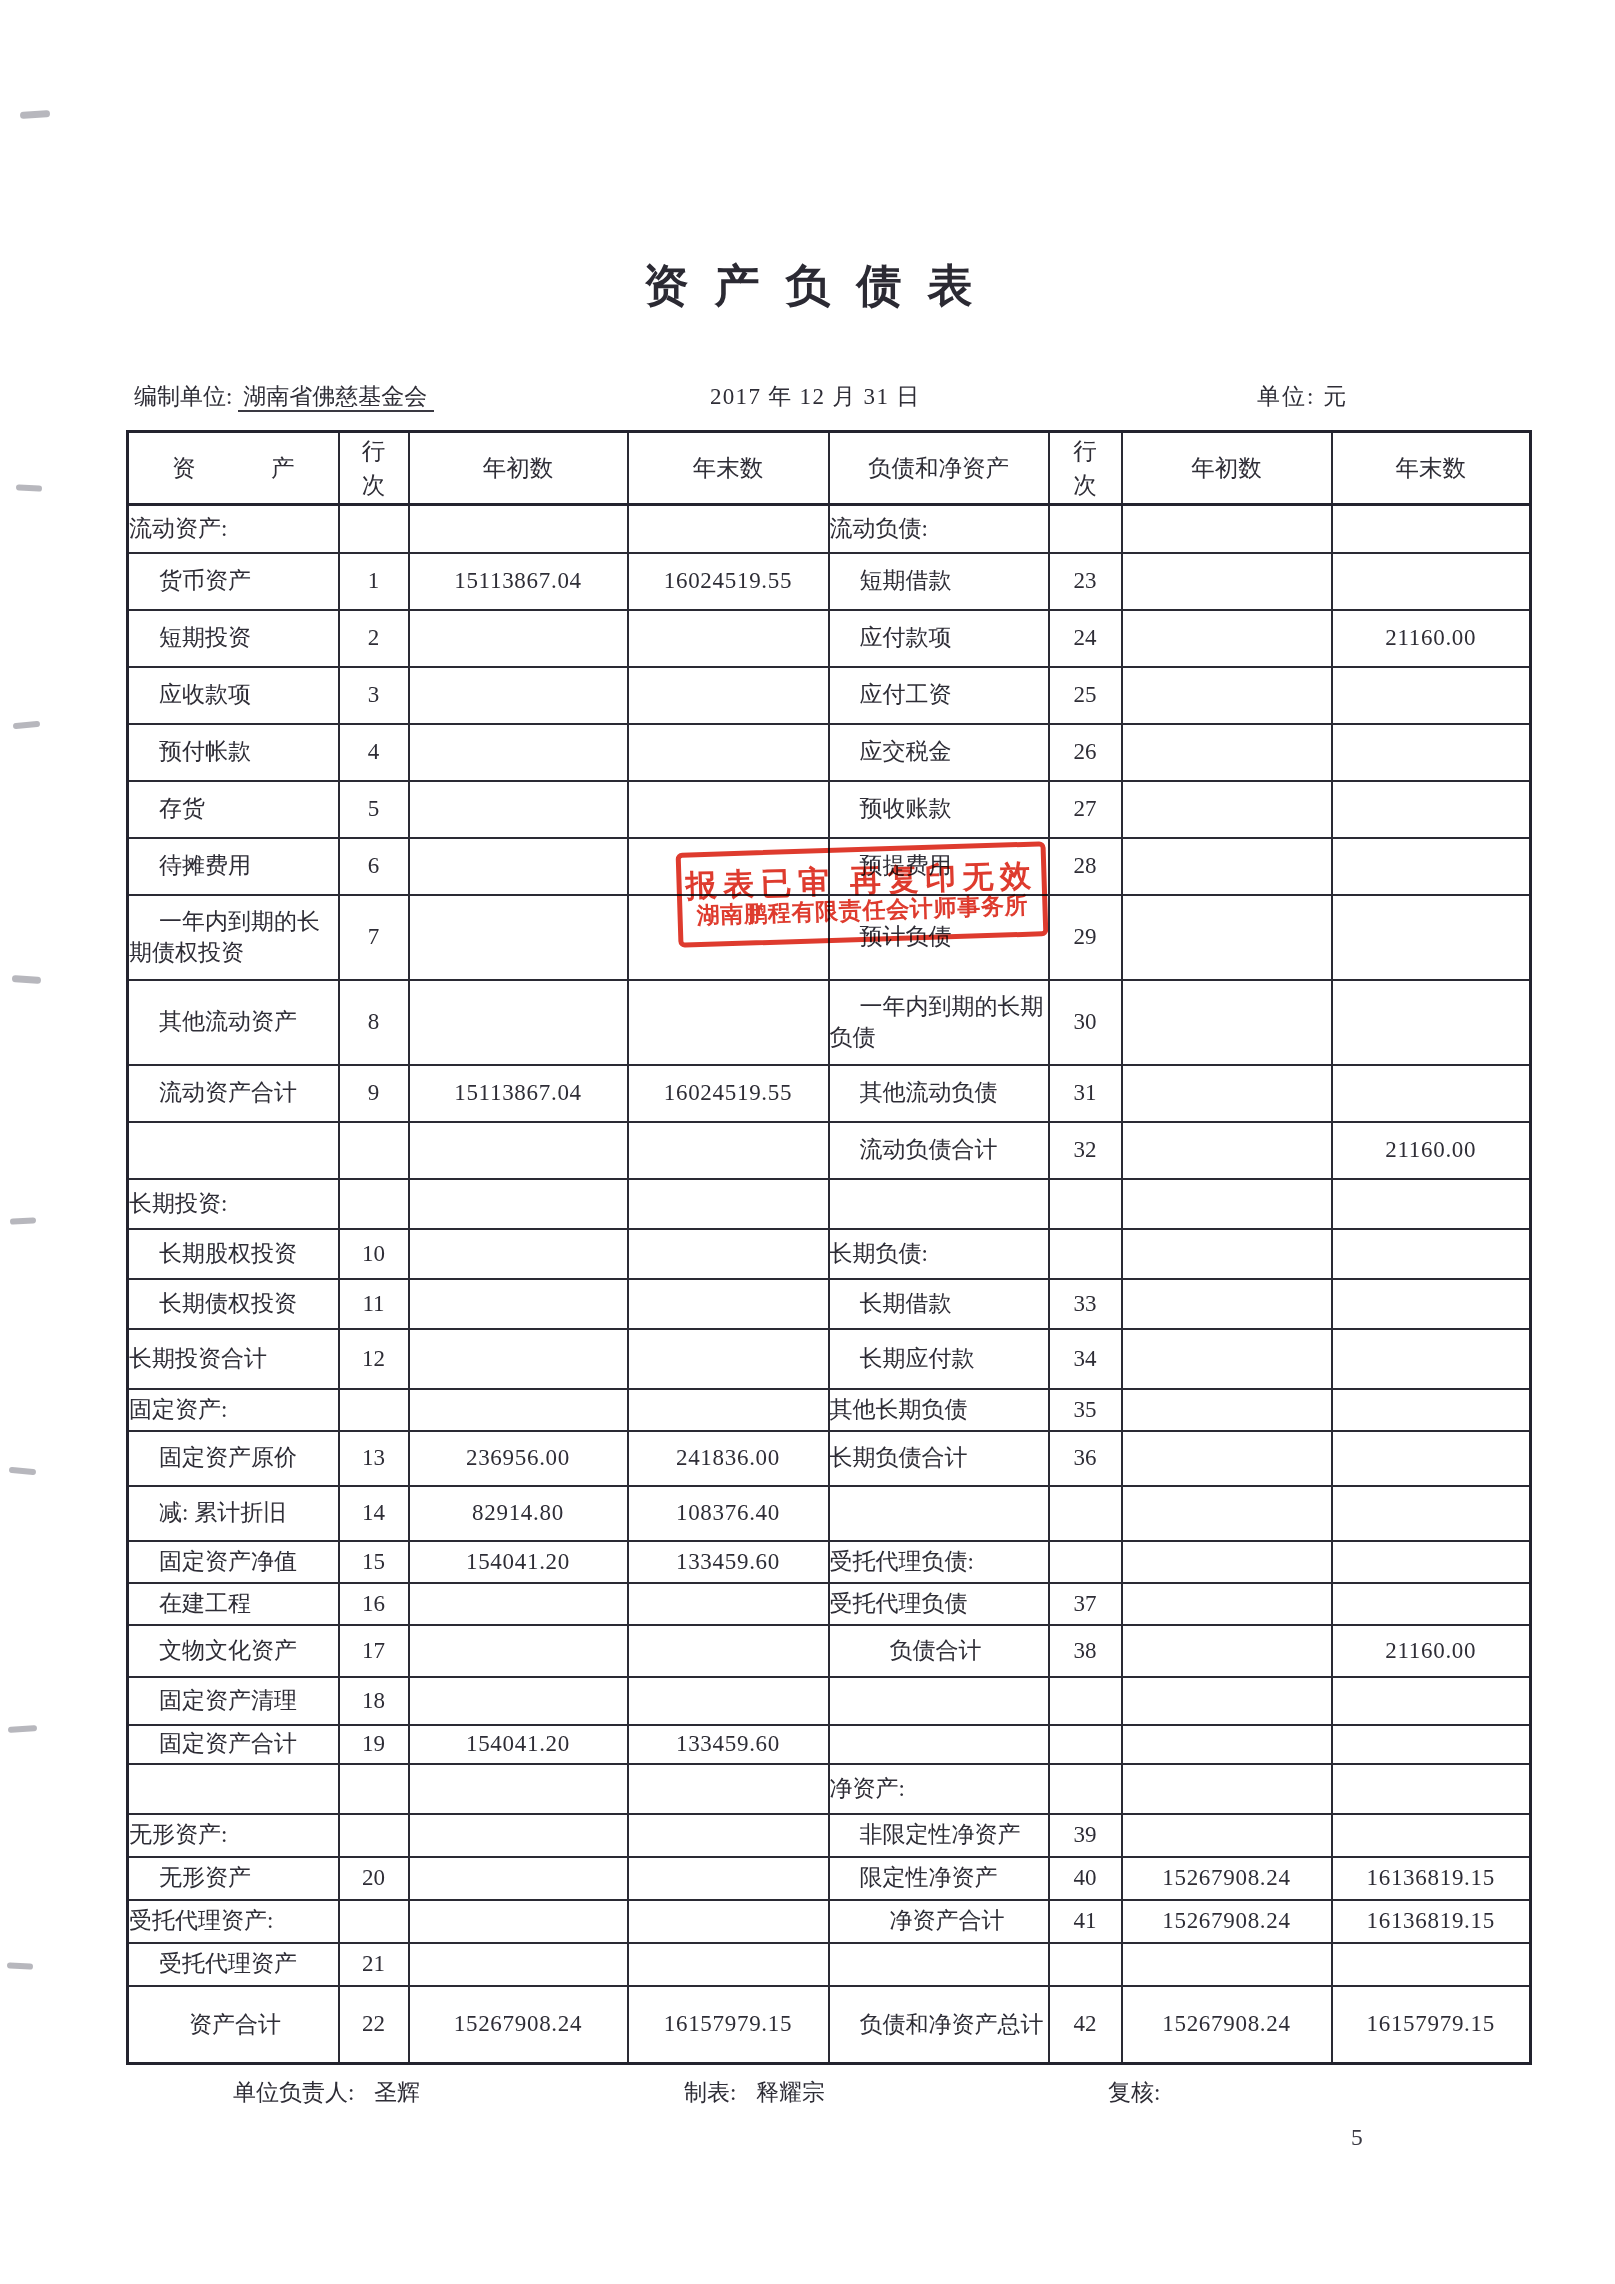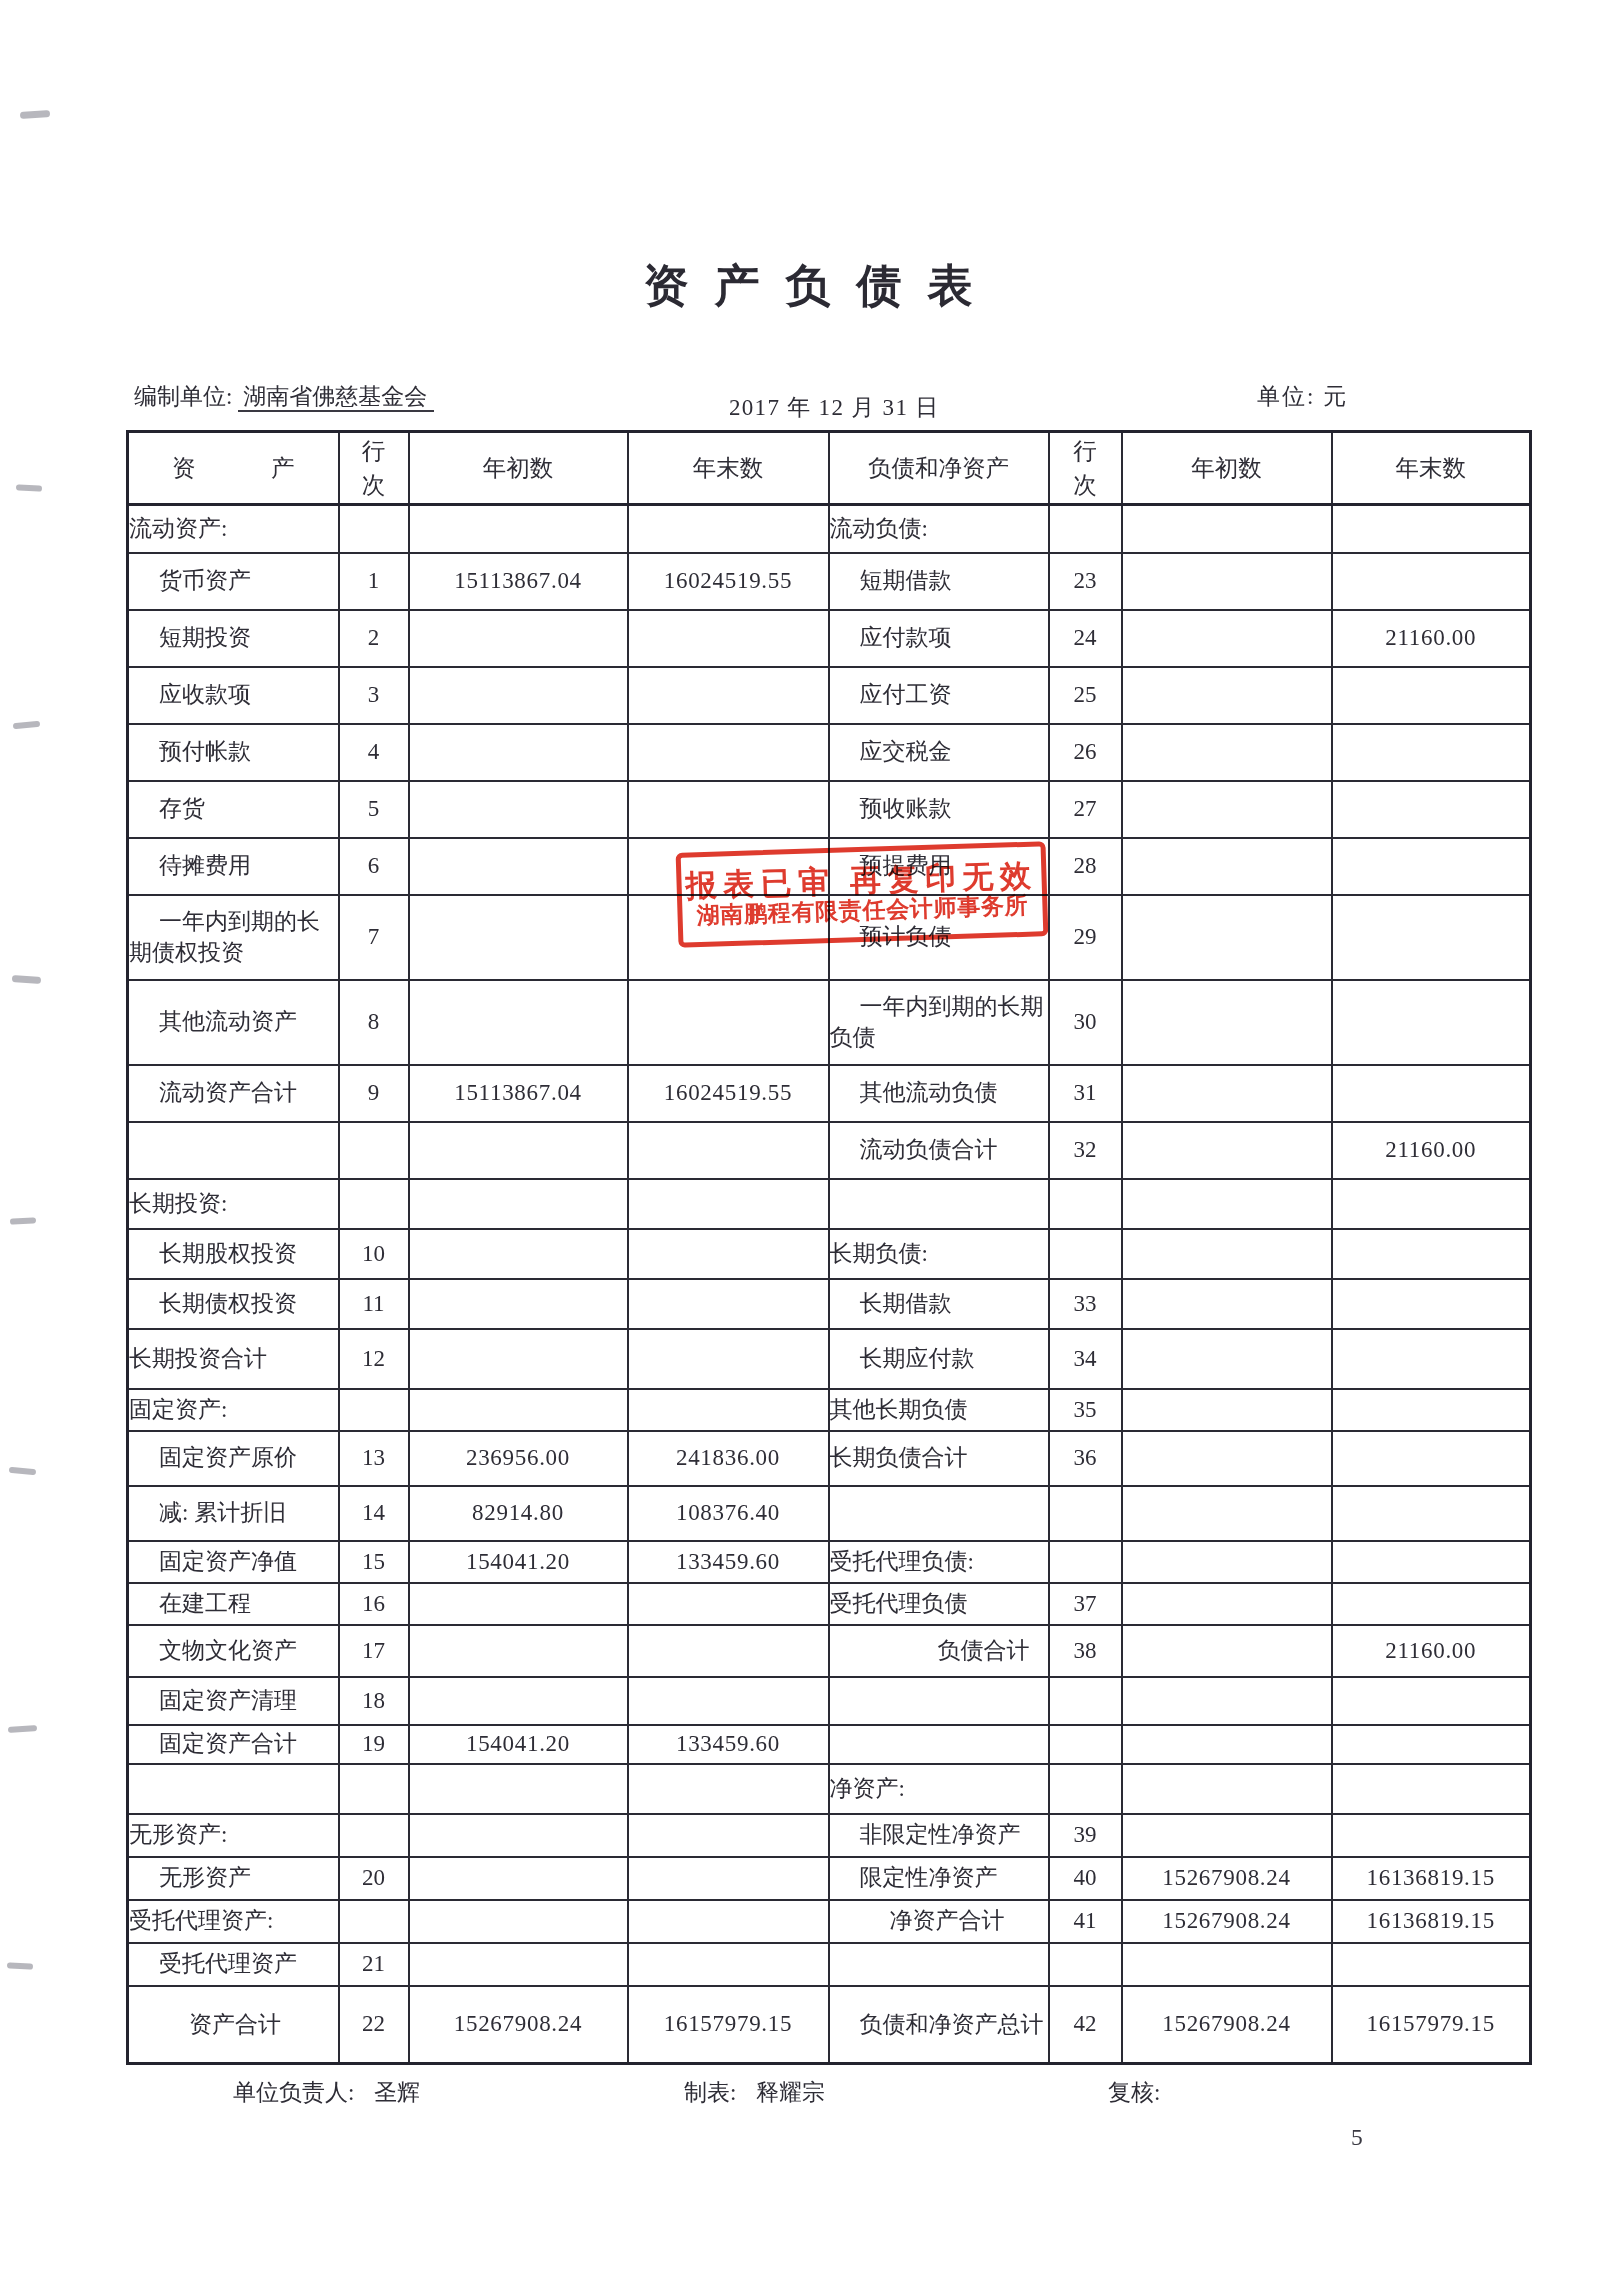--- a/index.html
+++ b/index.html
@@ -15,21 +15,21 @@
     position:absolute;top:256px;left:0;width:100%;
     text-align:center;
     font-size:45px;font-weight:600;
     letter-spacing:26px;padding-left:26px;
     box-sizing:border-box;
     color:#2b2a33;
   }
   .info-line{position:absolute;top:381px;left:0;width:100%;height:33px;font-size:23px;color:#2e2d36;}
   .prepared{position:absolute;left:134px;top:0;}
   .prepared-value{border-bottom:2px solid #3a3942;padding:0 6.5px 1.3px 5.2px;}
-  .report-date{position:absolute;left:710px;top:11px;letter-spacing:1.3px;margin-left:19px;}
+  .report-date{position:absolute;left:710px;top:0;letter-spacing:1.3px;}
   .unit-label{position:absolute;left:1257px;top:0;letter-spacing:2px;}
 
   table.bs{
     position:absolute;left:126px;top:430px;
     width:1403px;
     border-collapse:collapse;
     table-layout:fixed;
     border:3.9px solid #23232e;
   }
   table.bs td, table.bs th{
@@ -312,21 +312,21 @@
           <td class="label">受托代理负债</td>
           <td class="rowno">37</td>
           <td class="num"></td>
           <td class="num"></td>
         </tr>
         <tr style="height: 52px; margin-top: 48px;">
           <td class="label" style="text-indent: 30px;">文物文化资产</td>
           <td class="rowno">17</td>
           <td class="num"></td>
           <td class="num"></td>
-          <td class="label" style="text-indent: 60px; padding-left: 48px;">负债合计</td>
+          <td class="label" style="text-indent: 60px;">负债合计</td>
           <td class="rowno">38</td>
           <td class="num"></td>
           <td class="num">21160.00</td>
         </tr>
         <tr style="height: 48px; margin-top: 37px;">
           <td class="label" style="text-indent: 30px;">固定资产清理</td>
           <td class="rowno">18</td>
           <td class="num"></td>
           <td class="num"></td>
           <td class="label"></td>

